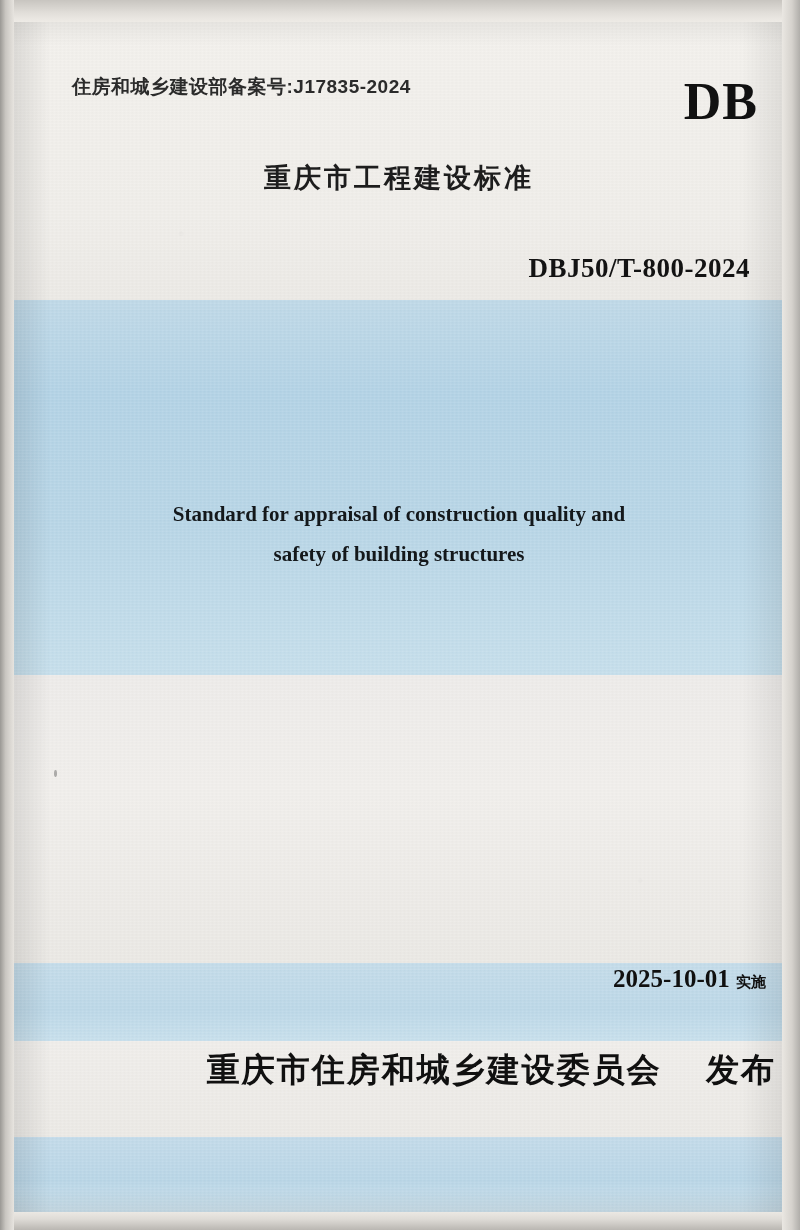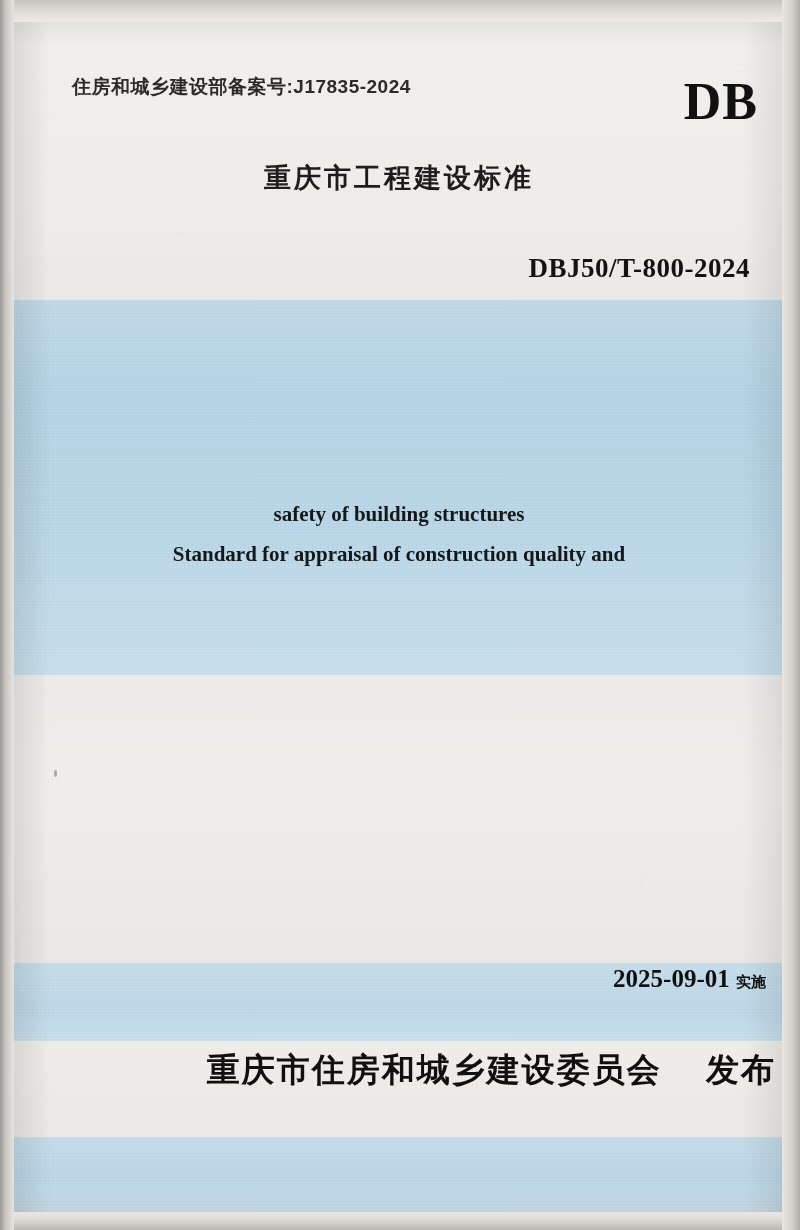--- a/index.html
+++ b/index.html
@@ -252,27 +252,27 @@
       <div class="record-no">住房和城乡建设部备案号:J17835-2024</div>
 
       <div class="db-logo">DB</div>
 
       <div class="series-title">重庆市工程建设标准</div>
 
       <div class="std-number">DBJ50/T-800-2024</div>
 
 
       <div class="en-title">
+        <div>Standard for appraisal of construction quality and</div>
         <div>safety of building structures</div>
-        <div>Standard for appraisal of construction quality and</div>
       </div>
 
       <div class="date-row">
         <div class="date-effective">
-          <span>2025-09-01</span>
+          <span>2025-10-01</span>
           <span class="zh">实施</span>
         </div>
       </div>
 
       <div class="issuer">
         <span>重庆市住房和城乡建设委员会</span>
         <span class="gap"></span>
         <span>发布</span>
       </div>
 

